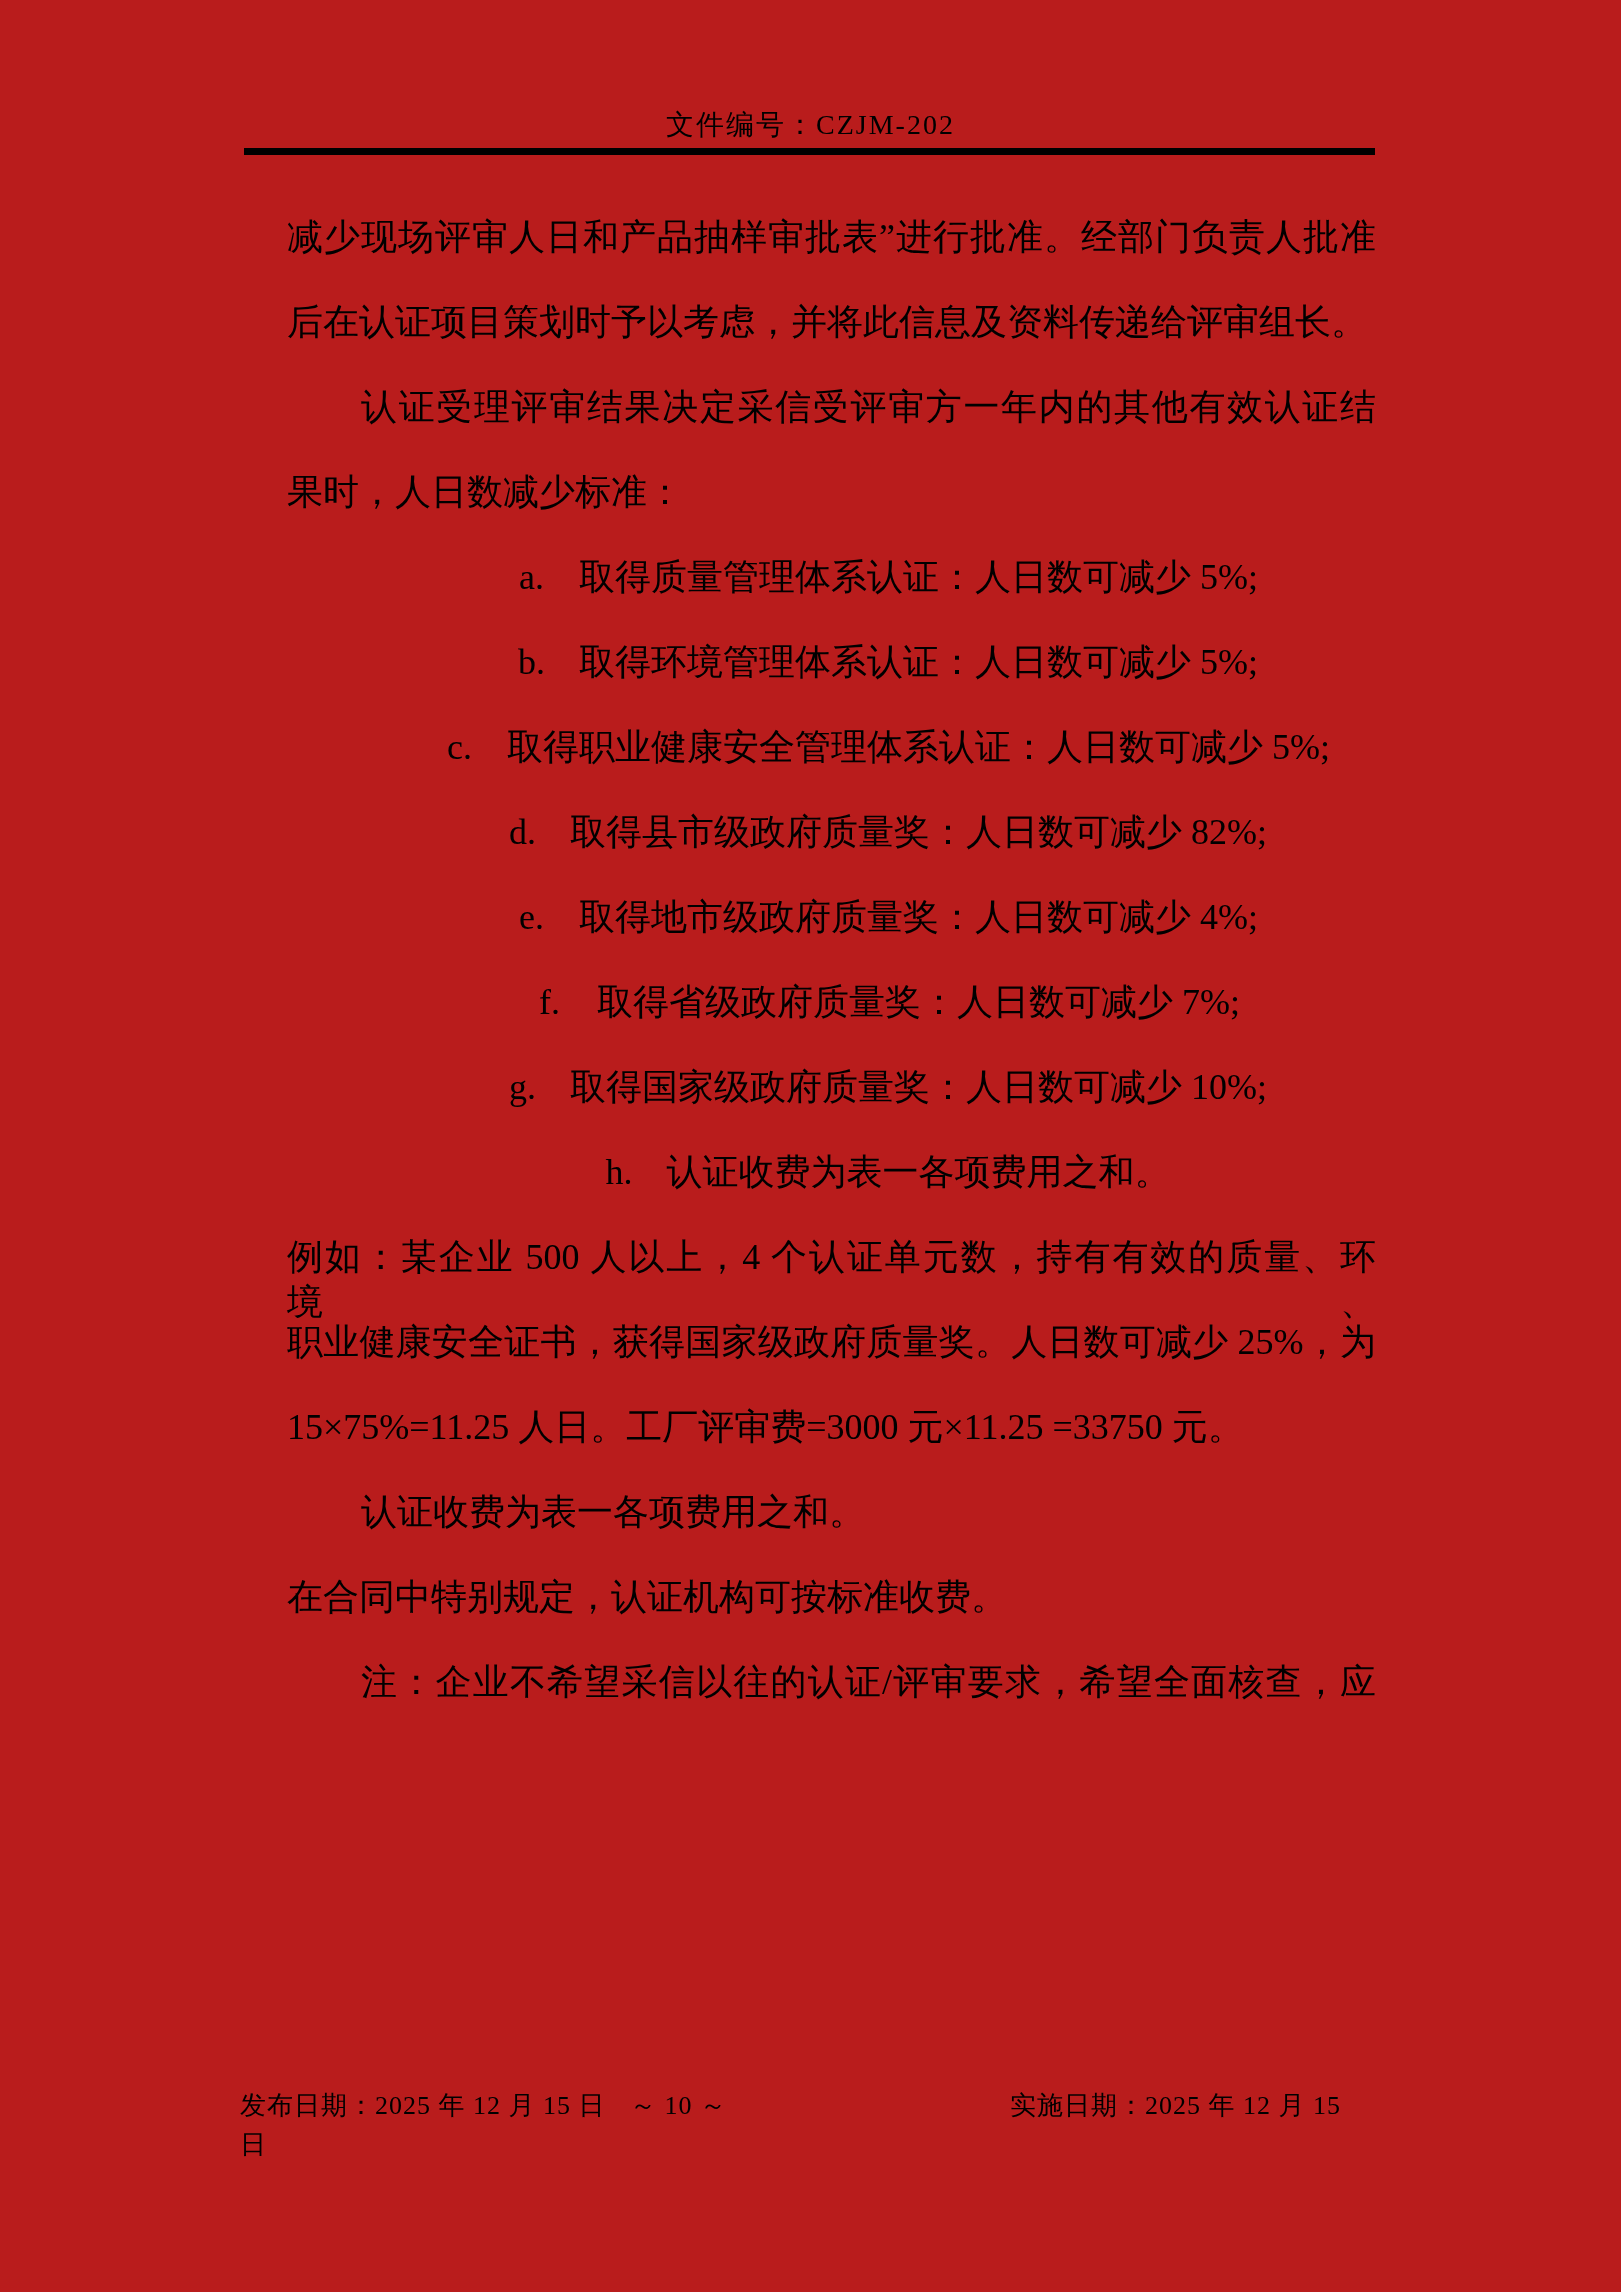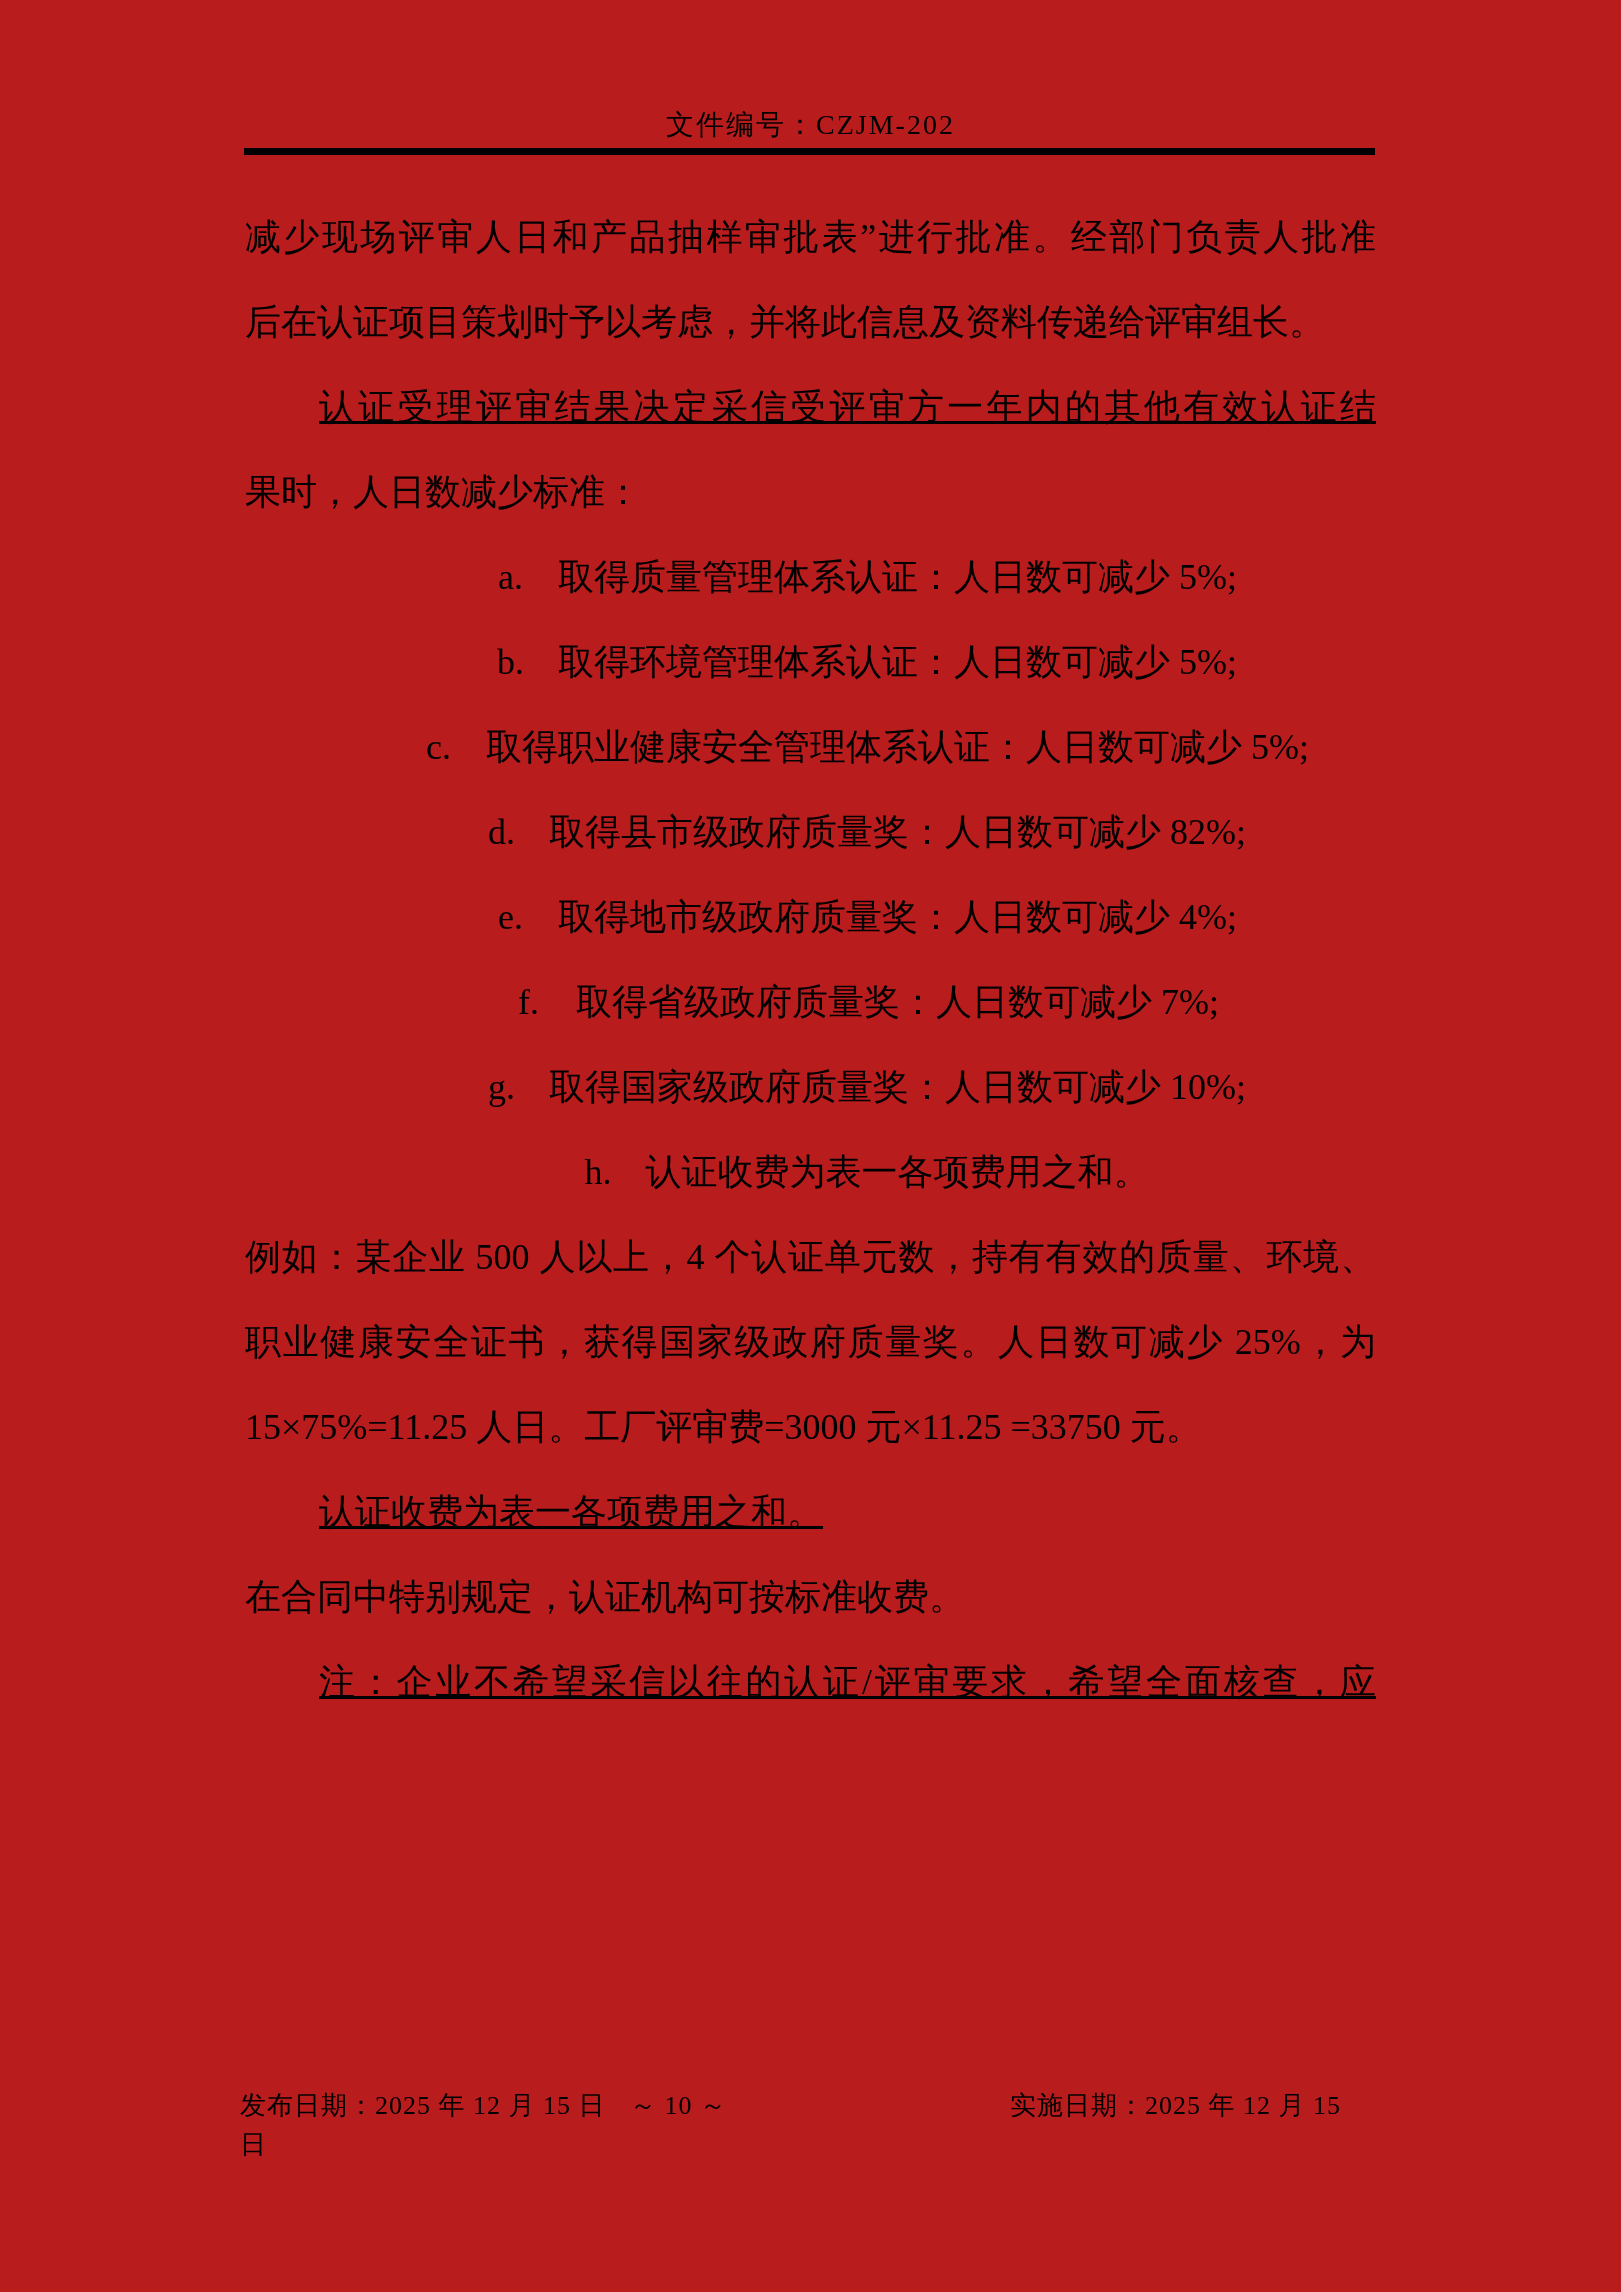--- a/index.html
+++ b/index.html
@@ -41,28 +41,28 @@
     top: 215px;
     left: 245px;
     width: 1131px;
     font-size: 36px;
     letter-spacing: 0;
   }
   .line {
     height: 85px;
     line-height: 45px;
     overflow: visible;
+    margin-left: 42px;
   }
   .line.fill {
     text-align: justify;
     text-align-last: justify;
   }
   .line.indent {
     text-indent: 74px;
-    text-decoration: underline;
   }
   .line.list {
     padding-left: 79px;
     text-align: center;
   }
   .marker {
     display: inline-block;
     width: 95px;
   }
   

